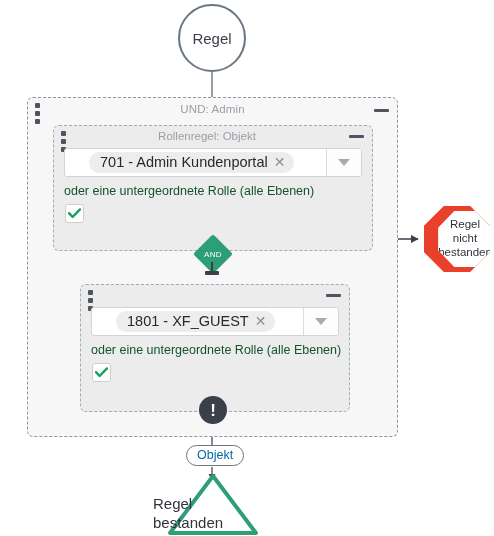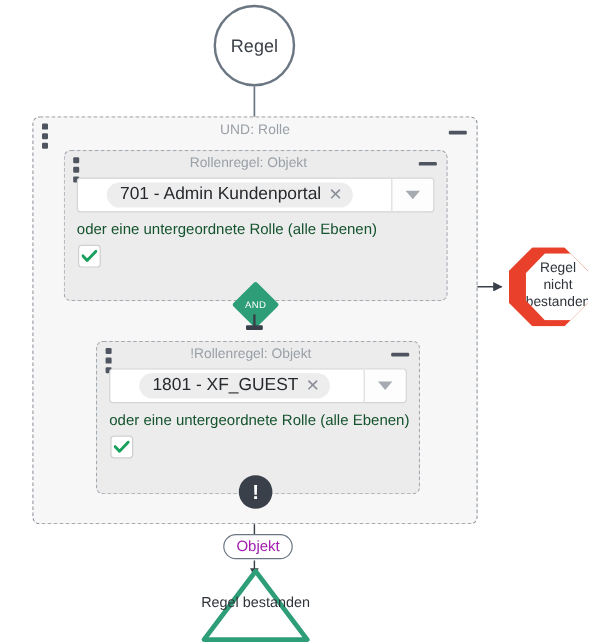--- a/index.html
+++ b/index.html
@@ -201,21 +201,21 @@
   }
 
   
   #objekt-pill {
     left: 186px; top: 445px;
     padding: 2px 10px 3px;
     border: 1px solid #6b7683;
     border-radius: 11px;
     background: #ffffff;
     font-size: 12.5px;
-    color: #a21caf;
+    color: #0369a1;
   }
 
   
   #fail-node {
     left: 424px; top: 206px;
     width: 66px; height: 66px;
     display: flex; align-items: center; justify-content: center;
     text-align: center;
     font-size: 11.5px;
     line-height: 1.2;
@@ -230,24 +230,23 @@
     clip-path: polygon(30% 0%, 70% 0%, 100% 30%, 100% 70%, 70% 100%, 30% 100%, 0% 70%, 0% 30%);
     display: flex; align-items: center; justify-content: center;
   }
 
   
   #pass-node {
     left: 167px; top: 473px;
     width: 92px; height: 63px;
   }
   #pass-label {
-    left: 167px; top: 495px;
+    left: 153px; top: 495px;
     width: 92px;
-    text-align: center;
-    font-size: 12px;
+    font-size: 15px;
     line-height: 1.25;
     color: #2f343b;
   }
 
   svg.wires { position: absolute; left: 0; top: 0; width: 494px; height: 536px; overflow: visible; }
 </style>
 </head>
 <body>
 
 <div id="canvas">
@@ -275,21 +274,21 @@
   <div class="node" id="start-node">
     <span>Regel</span>
   </div>
 
   <div class="node" id="und-group">
     <div class="drag-handle">
       <i></i>
         <i></i>
         <i></i>
     </div>
-    <div class="group-title">UND: Rolle</div>
+    <div class="group-title">UND: Admin</div>
     <div class="collapse-btn"></div>
 
     <div class="rule-box" id="rule-box-1">
       <div class="drag-handle">
         <i></i>
           <i></i>
           <i></i>
       </div>
       <div class="rule-title">Rollenregel: Objekt</div>
       <div class="collapse-btn" style="top:9px"></div>
@@ -313,21 +312,20 @@
         </svg>
       </div>
     </div>
 
     <div class="rule-box" id="rule-box-2">
       <div class="drag-handle">
         <i></i>
           <i></i>
           <i></i>
       </div>
-      <div class="rule-title">!Rollenregel: Objekt</div>
       <div class="collapse-btn" style="top:9px"></div>
 
       <div class="select-wrap">
         <div class="select-field">
           <span class="token">
             <span>1801 - XF_GUEST</span>
             <span class="token-x">✕</span>
           </span>
         </div>
         <div class="select-arrow-btn">

